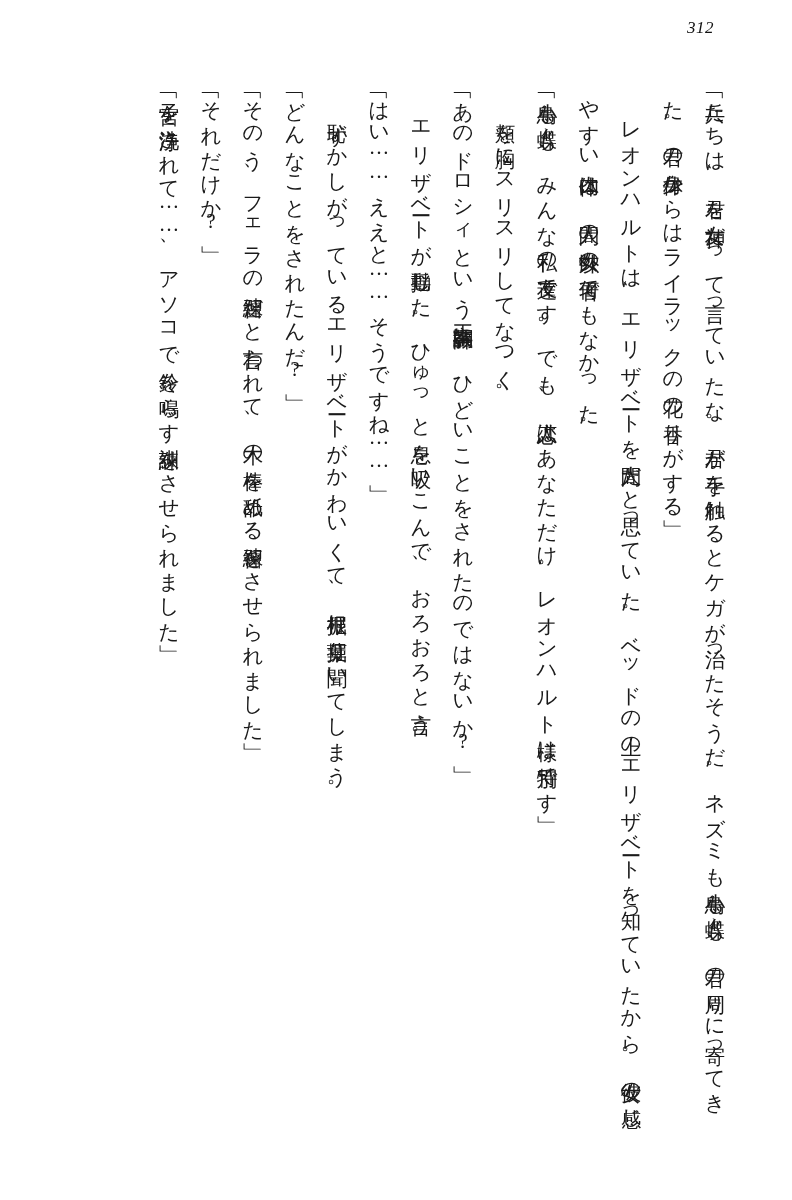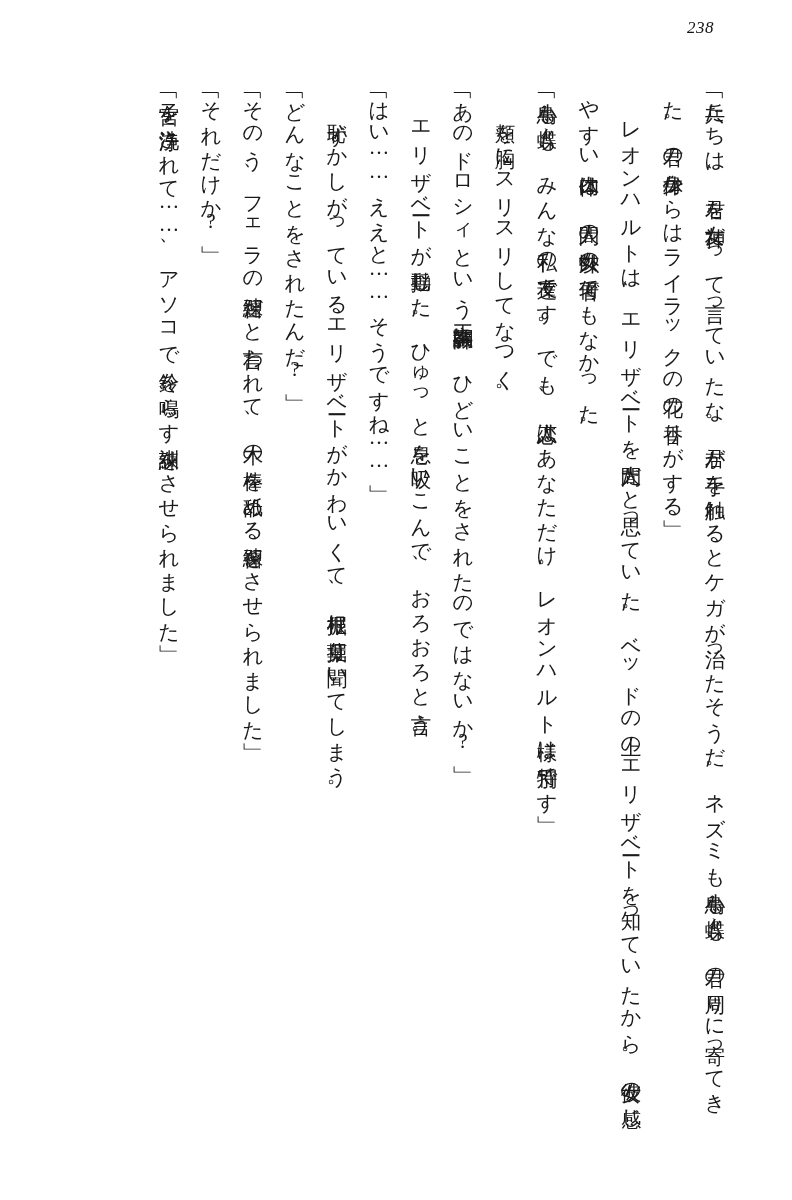--- a/index.html
+++ b/index.html
@@ -49,21 +49,21 @@
     text-indent: 0;
     margin: 0;
     padding: 0;
   }
 </style>
 </head>
 <body>
 
 <div class="page">
 
-  <div class="page-number">238</div>
+  <div class="page-number">312</div>
 
   <div class="body-text">
     <span class="para">「兵たちは、君を女神だって言っていたな。君が手を触れるとケガが治ったそうだ。ネズミも小鳥も蝶々も、君の周りに寄ってきた。君の身体からはライラックの花の香りがする」</span>
     <span class="para">　レオンハルトは、エリザベートを人間だと思っていた。ベッドの上のエリザベートを知っていたから。彼女の感じやすい肉体は、人間の女以外の何者でもなかった。</span>
     <span class="para">「小鳥も蝶々も、みんな私の友達です。でも、恋人はあなただけ。レオンハルト様は特別です」</span>
     <span class="para">　頬を胸にスリスリしてなつく。</span>
     <span class="para">「あのドロシィという王室調教師に、ひどいことをされたのではないか?」</span>
     <span class="para">　エリザベートが動揺した。ひゅっと息を吸いこんで、おろおろと言う。</span>
     <span class="para">「はい……ええと……そうですね……」</span>
     <span class="para">　恥ずかしがっているエリザベートがかわいくて、根掘り葉掘り聞いてしまう。</span>

